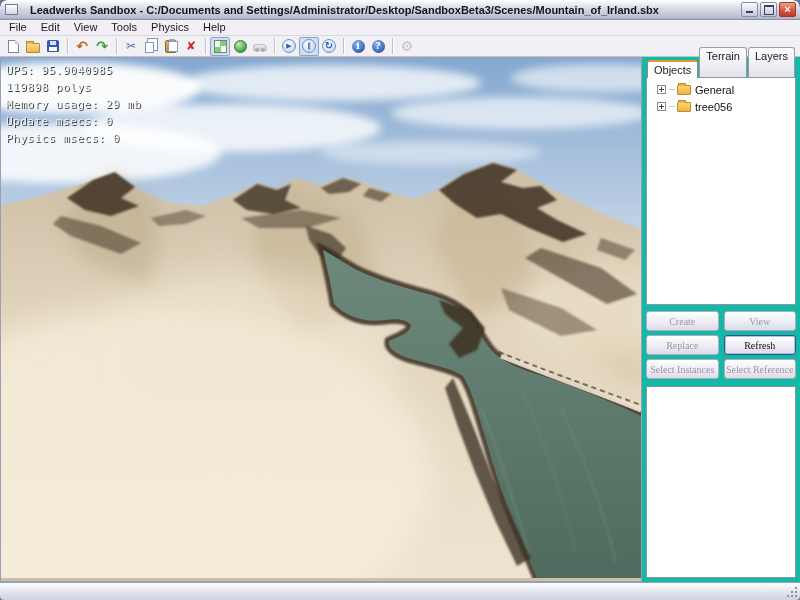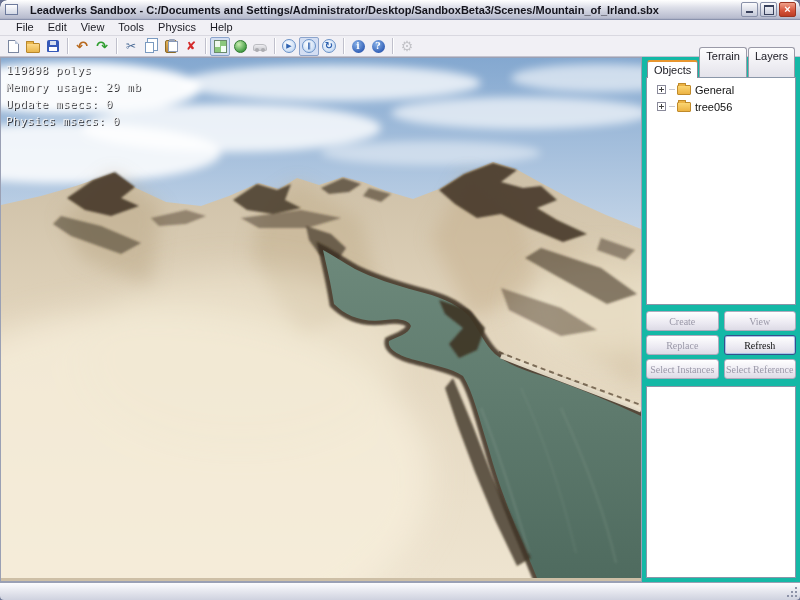--- a/index.html
+++ b/index.html
@@ -27,21 +27,21 @@
   .wc-min::after { content:""; width:7px; height:2px; background:#39415c;
                    position:absolute; bottom:3px; left:4px; }
   .wc-max::after { content:""; width:8px; height:7px;
                    border:1px solid #39415c; border-top-width:2px; }
   .wc-close { background:linear-gradient(#f0a18a,#d5533a 60%,#bc3d26);
               border:1px solid #9c3522; color:#fff; font-size:11px;
               font-weight:bold; line-height:1; }
 
   
   .menubar { height:16px; flex:0 0 16px; background:#f1f0f5; display:flex;
-             align-items:center; padding-left:9px;
+             align-items:center; padding-left:2px;
              border-bottom:1px solid #d9d8e0; }
   .menu-item { font-size:11px; color:#1a1a22; padding:1px 7px 2px; }
 
   .toolbar { height:21px; flex:0 0 21px; background:#f1f0f5; display:flex;
              align-items:center; padding-left:3px;
              border-bottom:1px solid #c3c3cf; }
   .tb-sep { width:1px; height:16px; background:#c0c0cc;
             box-shadow:1px 0 0 #ffffff; margin:0 4px; }
   .tb-btn { width:20px; height:19px; display:flex; align-items:center;
             justify-content:center; border:1px solid transparent;
@@ -354,20 +354,21 @@
         <path d="M500,298 C540,314 590,332 640,352" fill="none" stroke="#ece3cf" stroke-width="5" opacity="0.9"></path>
         <path d="M498,294 C538,310 588,328 640,347" fill="none" stroke="#51402c" stroke-width="2" stroke-dasharray="5 4" opacity="0.7"></path>
 
         <g fill="none" stroke="#8aa093" filter="url(#b2)">
           <path d="M480,350 C500,400 515,450 528,495" stroke-width="2.5" opacity="0.25"></path>
           <path d="M560,350 C585,405 605,460 615,505" stroke-width="2.5" opacity="0.2"></path>
           <path d="M520,330 C545,385 562,440 575,495" stroke-width="2" opacity="0.15"></path>
         </g>
       </svg>
       <div class="stats">
+          <div class="stat-line">UPS: 95.9040985</div>
           <div class="stat-line">119898 polys</div>
           <div class="stat-line">Memory usage: 29 mb</div>
           <div class="stat-line">Update msecs: 0</div>
           <div class="stat-line">Physics msecs: 0</div>
         </div>
     </div>
 
     <div class="sidebar">
       <div class="tabs">
           <div class="tab active">Objects</div>

